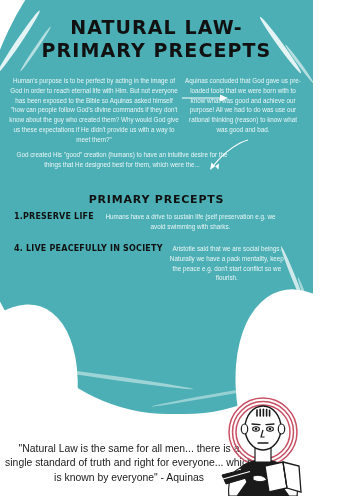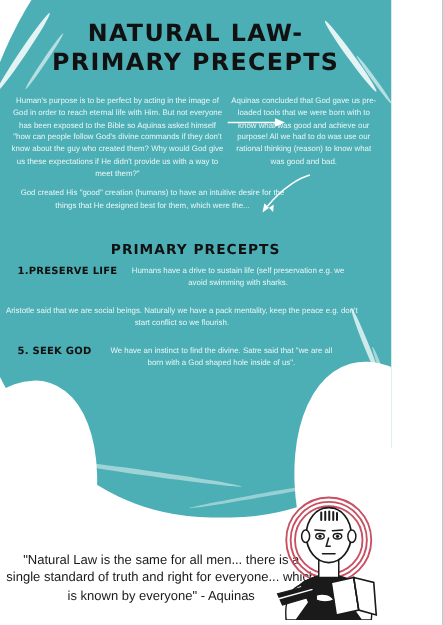--- a/index.html
+++ b/index.html
@@ -246,27 +246,24 @@
     <div class="precepts">
 
       <div class="precept-row r1">
         <div class="precept-label">1.Preserve Life</div>
         <div class="precept-desc">Humans have a drive to sustain life (self preservation e.g. we avoid swimming with sharks.</div>
       </div>
 
 
 
       <div class="precept-row r4">
+        <div class="precept-label">4. Live Peacefully in Society</div>
         <div class="precept-desc">Aristotle said that we are social beings. Naturally we have a pack mentality, keep the peace e.g. don't start conflict so we flourish.</div>
       </div>
 
-      <div class="precept-row r5">
-        <div class="precept-label">5. Seek God</div>
-        <div class="precept-desc">We have an instinct to find the divine. Satre said that "we are all born with a God shaped hole inside of us".</div>
-      </div>
 
     </div>
 
     <div class="quote">"Natural Law is the same for all men... there is a single standard of truth and right for everyone... which is known by everyone" - Aquinas</div>
 
     <svg class="aquinas" viewBox="0 0 92 104">
 
       <g fill="none" stroke="#c94f63" stroke-width="1.5">
         <circle cx="46" cy="40" r="34"></circle>
         <circle cx="46" cy="40" r="30.5"></circle>

